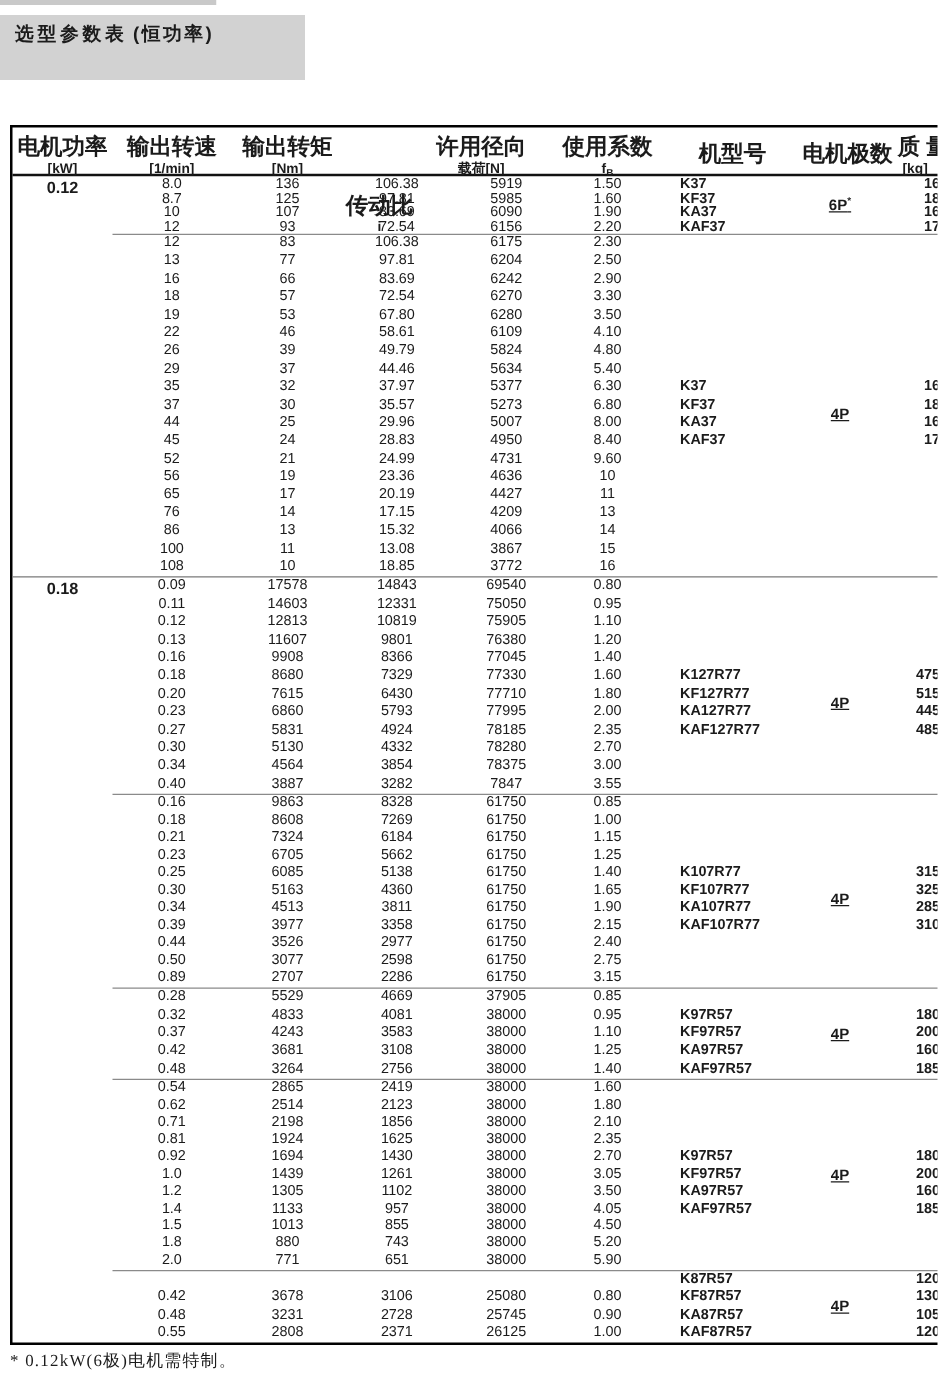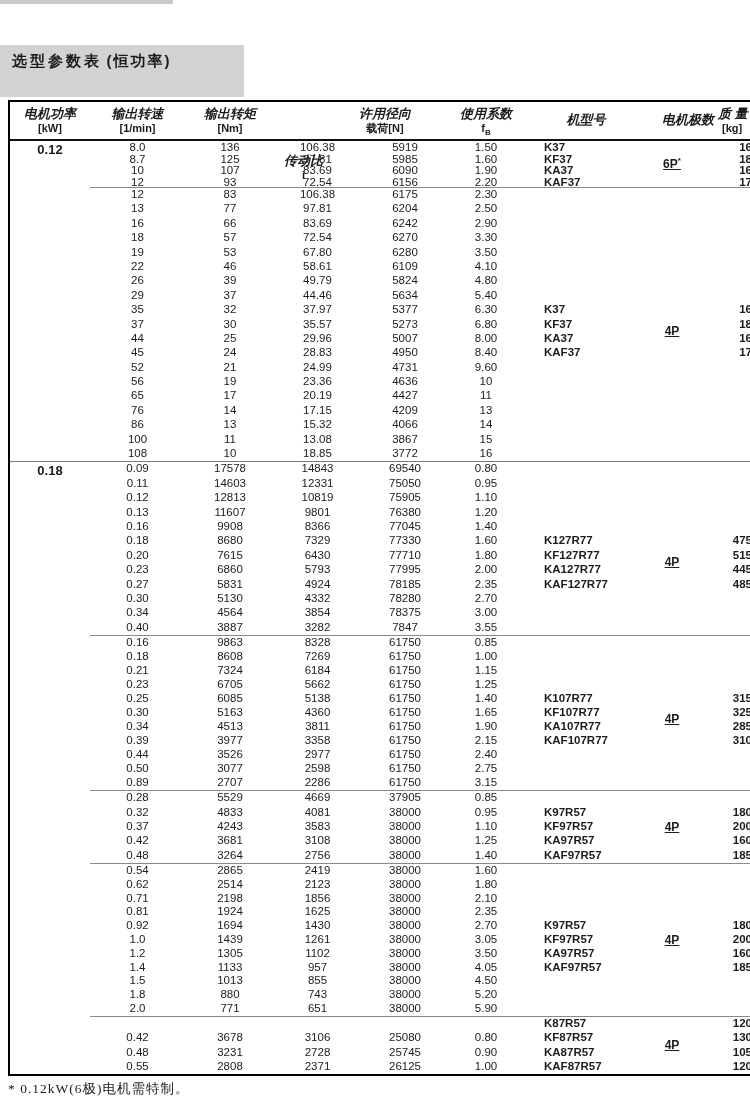--- a/index.html
+++ b/index.html
@@ -2,31 +2,31 @@
 <html><head>
 <meta charset="utf-8">
 <style>
   * { margin:0; padding:0; box-sizing:border-box; }
   html,body { width:750px; height:1119px; background:#ffffff; overflow:hidden; position:relative;
               font-family:"Liberation Sans", sans-serif; color:#1b1b1b; }
 
   .top-strip { position:absolute; left:0; top:0; width:173px; height:4px; background:#c9c9c9; }
 
   .title-box { position:absolute; left:0; top:12px; width:244px; height:52px; background:#d2d2d2;
-               padding:5px 4px 0 12px;margin-top:33px; }
+               padding:5px 4px 0 12px; }
   .title-line1 { font-size:15px; font-weight:bold; letter-spacing:3px; line-height:1.45; }
   .title-line2 { font-size:15px; font-weight:bold; letter-spacing:2px; line-height:1.4; }
 
   
   .sel-table { position:absolute; left:8px; top:100px; width:760px;
                border-top:2.5px solid #000; border-left:2px solid #000; border-bottom:2.5px solid #000; }
 
   .thead { position:relative; height:39px; border-bottom:2px solid #111; }
   .hcell { position:absolute; top:4px; text-align:center; font-weight:bold; }
-  .hcell .l1 { font-size:13px; line-height:1.25; display:block;font-style:italic; }
+  .hcell .l1 { font-size:18px; line-height:1.25; display:block; }
   .hcell .l2 { font-size:11px;  line-height:1.2; display:block; }
   .h-power  { left:0;    width:80px; }
   .h-speed  { left:80px; width:95px; }
   .h-torque { left:175px;width:90px; }
   .h-ratio  { left:251px;width:85px;margin-top:47px; }
   .h-radial { left:330px;width:90px; }
   .h-service{ left:440px;width:72px; }
   .h-model  { left:528px;width:96px; top:10px; }
   .h-poles  { left:620px;width:84px; top:10px;text-align:right; }
   .h-mass   { left:708px;width:70px; text-align:left; }

